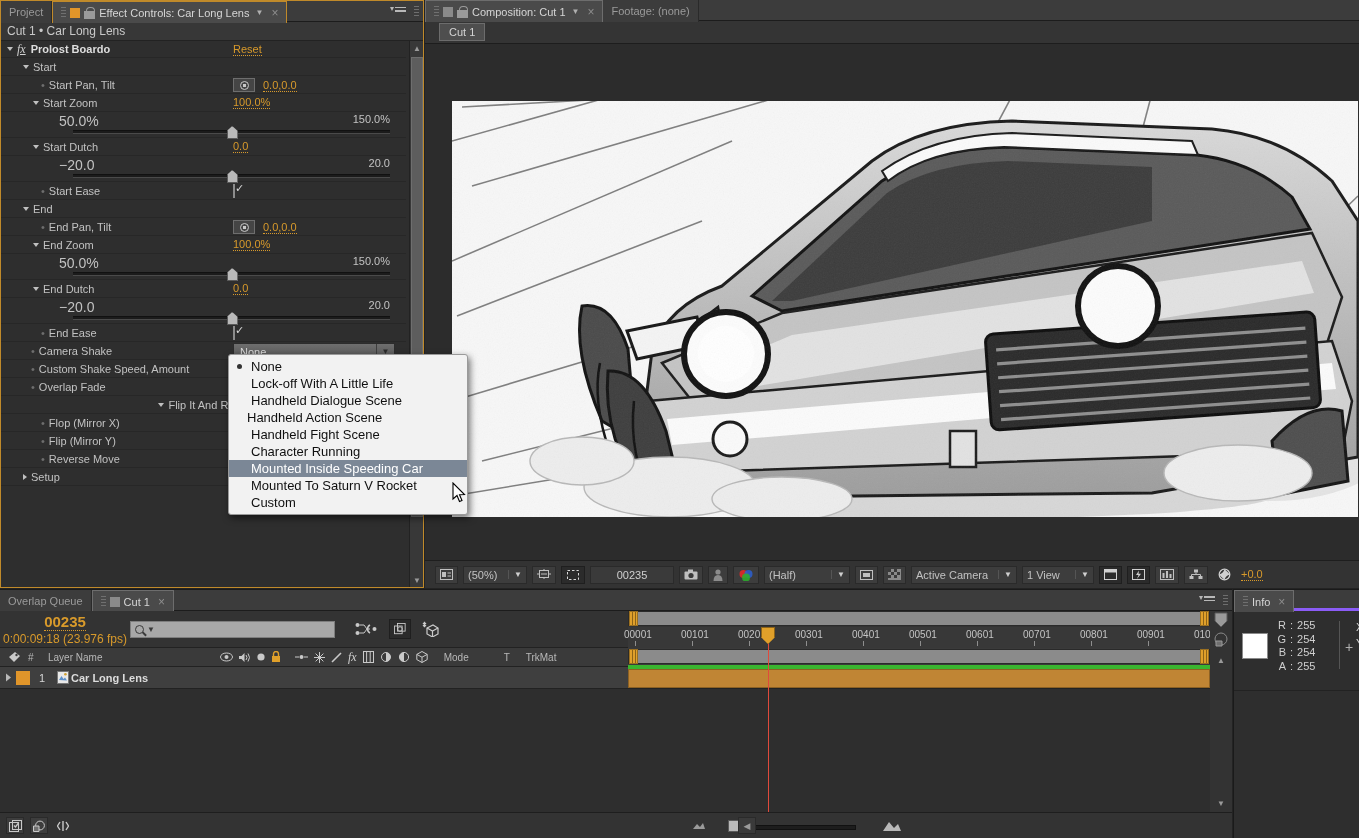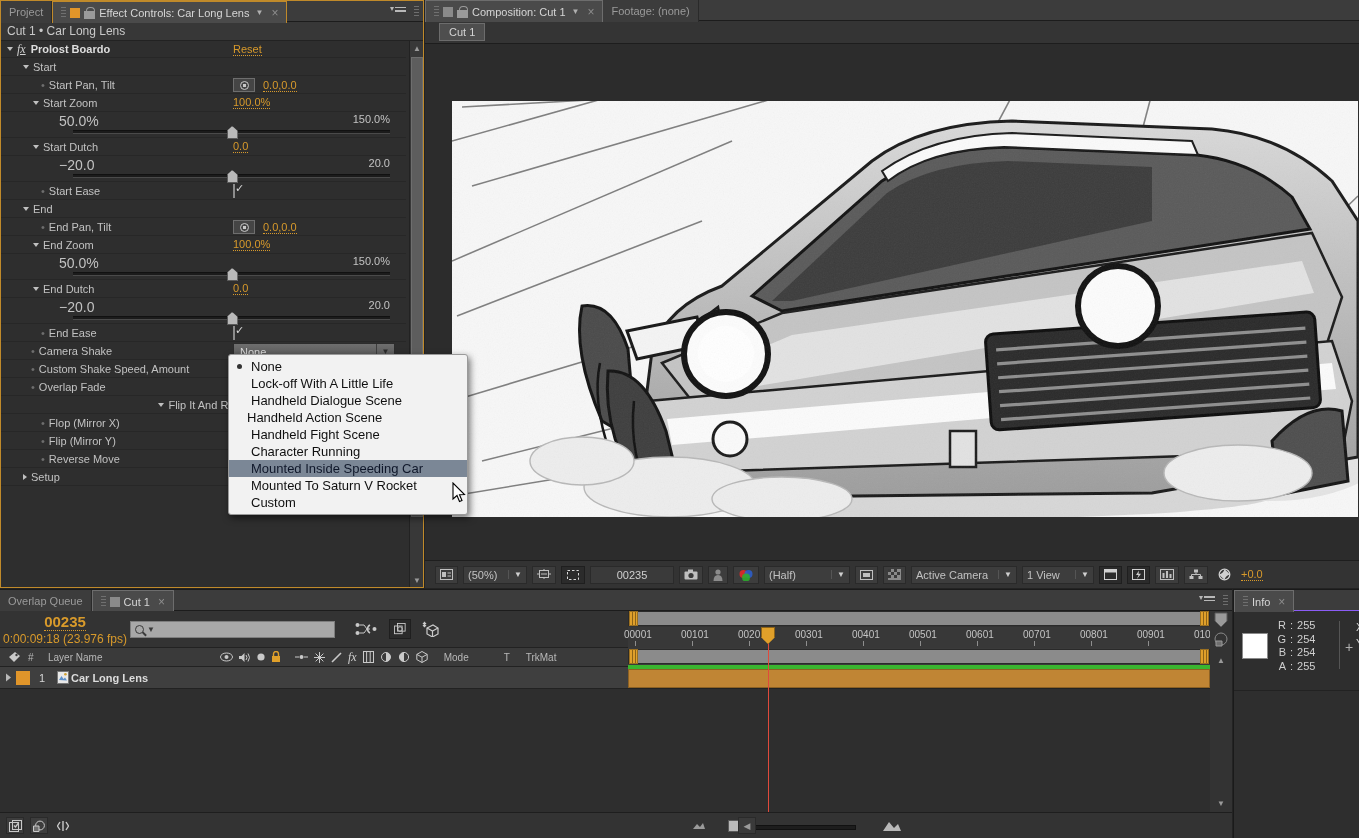--- a/index.html
+++ b/index.html
@@ -94,21 +94,21 @@
   #shake-menu {
     position:absolute; left:228px; top:354px; width:240px;
     background:#f2f2f2; border:1px solid #9a9a9a; border-radius:3px;
     box-shadow: 2px 3px 7px rgba(0,0,0,.55); z-index:50; padding:3px 0;
   }
   #shake-menu .mi {
     height:17px; display:flex; align-items:center; padding-left:10px;
     font-size:13px; color:#101010; white-space:nowrap;
   }
   #shake-menu .mi .bullet { position:absolute; left:8px; width:5px;height:5px;border-radius:50%;background:#333; }
-  #shake-menu .mi.sel { background:#7b8796; color:#0f172a; }
+  #shake-menu .mi.sel { background:#7b8796; color:#ffffff; }
   #shake-menu .mi.rel { position:relative; }
   #cursor-arrow { position:absolute; left:452px; top:482px; width:14px; height:21px; z-index:60; }
 
   
   #comp-panel { position:absolute; left:425px; top:0; width:934px; height:588px; background:#2c2c2c; }
   #comp-tabs { display:flex; height:21px; background:#3c3c3c; border-bottom:1px solid #1c1c1c; }
   #comp-tabs .spacer{flex:1;background:#3c3c3c;}
   #comp-subtab { height:23px; background:#343434; display:flex; align-items:center; padding-left:14px; border-bottom:1px solid #1d1d1d;}
   .subtab { background:#4e4e4e; border:1px solid #6c6c6c; color:#d4d4d4; font-size:11px; padding:2px 9px; }
   #comp-stage { position:absolute; left:0; top:45px; right:0; bottom:28px; background:#2c2c2c; }
@@ -144,21 +144,21 @@
   .ruler-tick { position:absolute; width:1px; height:5px; background:#8e8e8e; top:14px;}
   #playhead { position:absolute; width:1px; background:#e04a3c; top:0; bottom:0; }
   .cti-head { position:absolute; width:14px; height:17px; background:#e0a02a; border:1px solid #8c6318; top:0;
     clip-path: polygon(0 0, 100% 0, 100% 60%, 50% 100%, 0 60%); }
   .wa-bracket { position:absolute; width:9px; height:15px; background:#e0a02a; border:1px solid #9a6f20;
     background-image: repeating-linear-gradient(90deg,#e0a02a 0 2px,#8c6318 2px 3px); }
   .layer-switch { width:14px;height:14px;background:#4a4a4a;border:1px solid #343434;}
 
   
   #info-panel { position:absolute; left:1233px; top:589px; width:126px; height:249px; background:#2e2e2e; border-left:1px solid #1a1a1a; border-top:1px solid #1a1a1a;}
-  #info-tabs { display:flex; height:21px; background:#3c3c3c; border-bottom:1px solid #8b5cf6;}
+  #info-tabs { display:flex; height:21px; background:#3c3c3c; border-bottom:3px solid #8b5cf6;}
   #info-tabs .spacer{flex:1;background:#3c3c3c;}
   #info-body { position:relative; height:80px; border-bottom:1px solid #222; }
   #info-swatch { position:absolute; left:8px; top:22px; width:26px; height:26px; background:#fff; border:1px solid #8a8a8a;}
   #info-rgba { position:absolute; left:40px; top:8px; font-size:11px; color:#cfcfcf; line-height:13.5px; }
   #info-rgba div { display:flex; gap:4px; }
   #info-rgba .k { width:12px; text-align:right; }
   #info-divider { position:absolute; left:105px; top:10px; width:1px; height:48px; background:#555;}
   #info-plus { position:absolute; left:111px; top:28px; color:#b0b0b0; font-size:14px;}
   #info-xy { position:absolute; left:122px; top:8px; font-size:11px; color:#cfcfcf; line-height:16px;}
 

